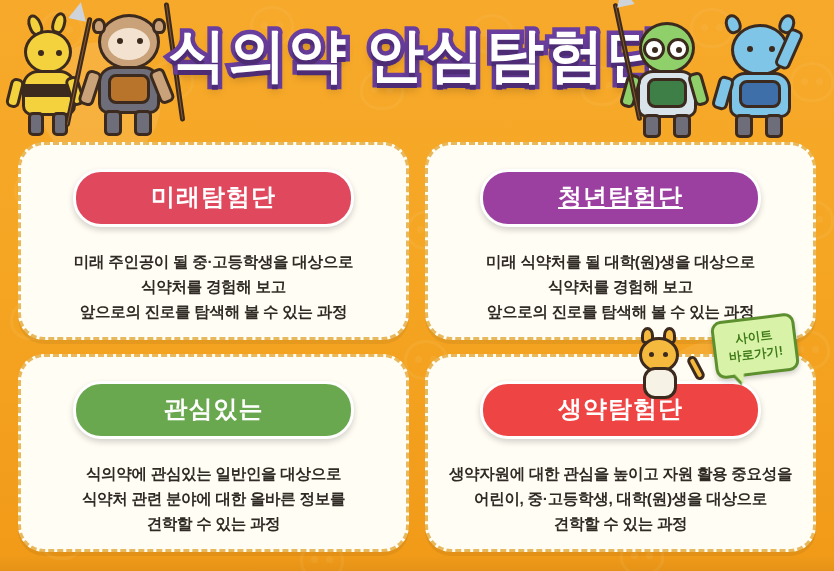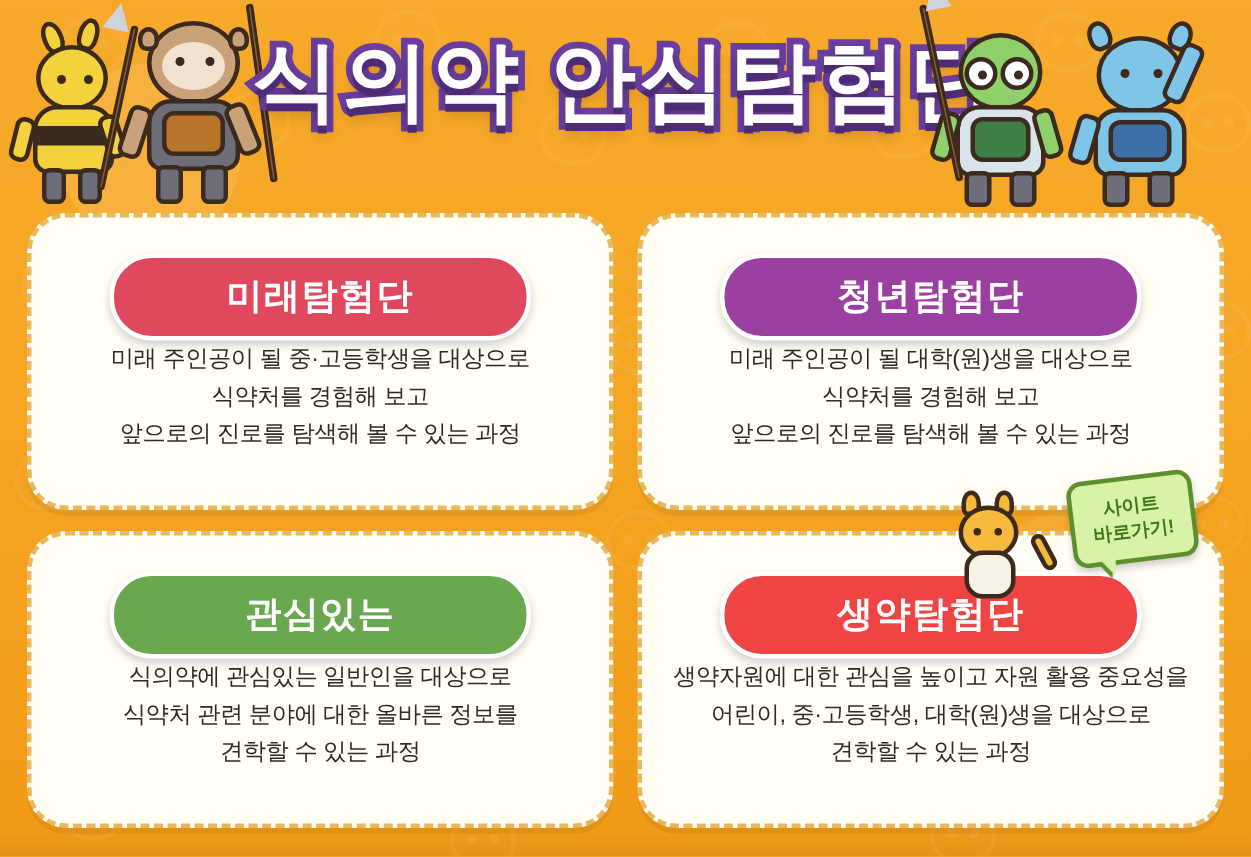--- a/index.html
+++ b/index.html
@@ -196,26 +196,27 @@
     height: 22px;
     border-radius: 50%;
     background: inherit;
     border: 3px solid #ffffff;
     z-index: -1;
   }
   .badge::before { left: 34px; }
   .badge::after { right: 34px; }
 
   .desc {
+    margin-top: 22px;
     padding: 0 16px;
     text-align: center;
     color: #2f2a24;
     font-size: 15.5px;
     line-height: 1.62;
-    font-weight: normal;
+    font-weight: bold;
     letter-spacing: -0.3px;
   }
   .desc div { white-space: nowrap; }
 
   
   .site-link {
     position: absolute;
     right: 16px;
     top: -40px;
     width: 78px;
@@ -423,23 +424,23 @@
     <div class="card">
       <div class="badge" style="background:#e0485e;">미래탐험단</div>
       <div class="desc">
         <div>미래 주인공이 될 중·고등학생을 대상으로</div>
         <div>식약처를 경험해 보고</div>
         <div>앞으로의 진로를 탐색해 볼 수 있는 과정</div>
       </div>
     </div>
 
     <div class="card">
-      <div class="badge" style="background:#9b3fa0;">청년탐험단</div>
+      <div class="badge" style="background:#9b3fa0;text-decoration:underline;">청년탐험단</div>
       <div class="desc">
-        <div>미래 주인공이 될 대학(원)생을 대상으로</div>
+        <div>미래 식약처를 될 대학(원)생을 대상으로</div>
         <div>식약처를 경험해 보고</div>
         <div>앞으로의 진로를 탐색해 볼 수 있는 과정</div>
       </div>
     </div>
 
     <div class="card">
       <div class="badge" style="background:#6aa84f;">관심있는</div>
       <div class="desc">
         <div>식의약에 관심있는 일반인을 대상으로</div>
         <div>식약처 관련 분야에 대한 올바른 정보를</div>

